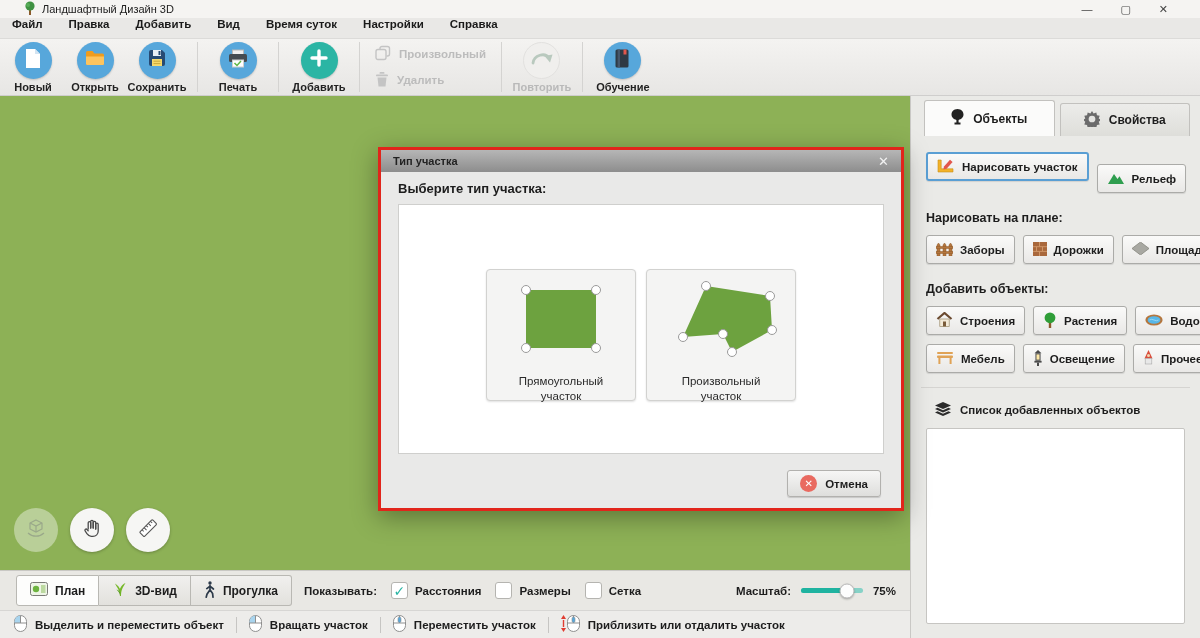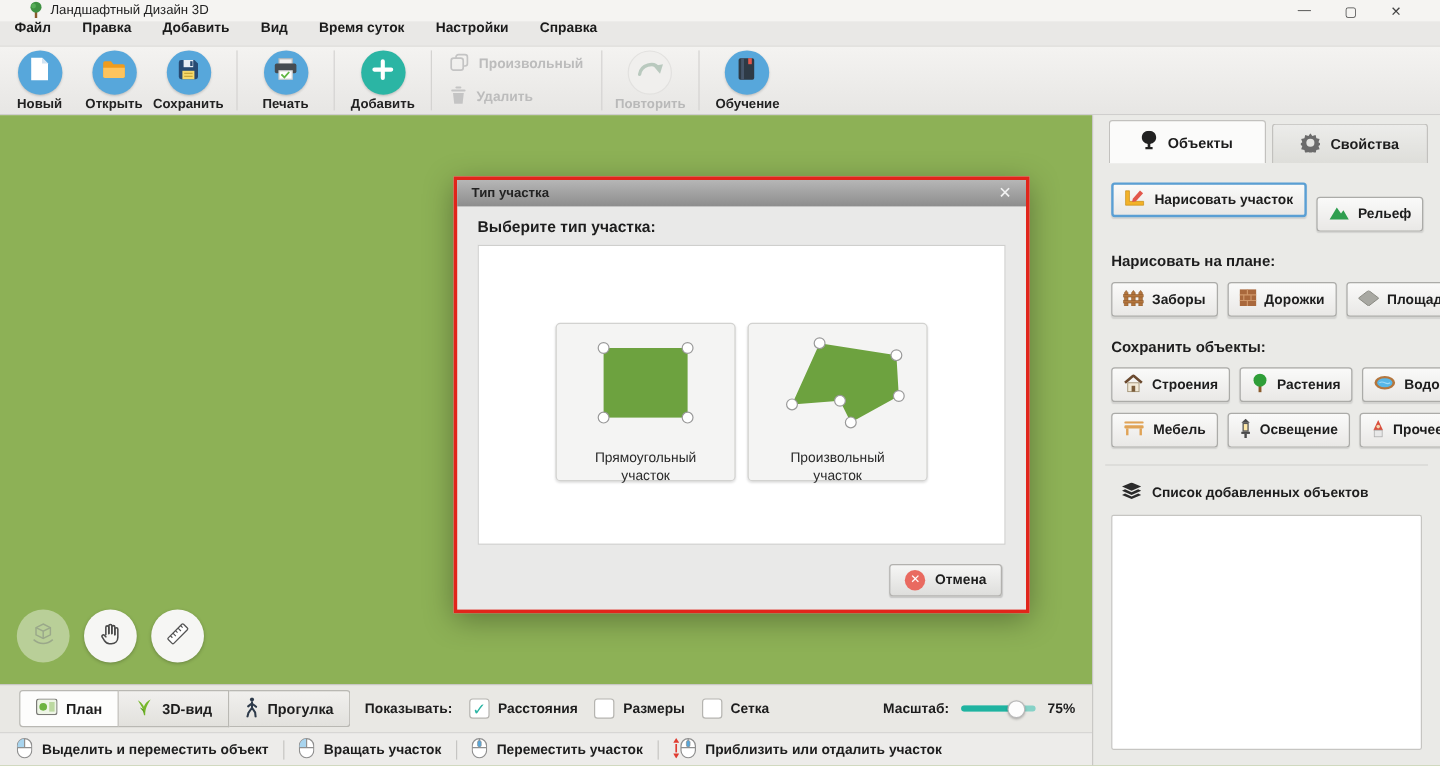--- a/index.html
+++ b/index.html
@@ -96,21 +96,21 @@
   .pbtn.flex1 { flex:1; }
   .pbtn.primary { border:2px solid #5a9fd4; }
   .plabel { margin:0 15px; font-size:12.5px; font-weight:700; }
   .psep { height:1px; background:#d5d4d1; margin:14px 10px 0 10px; }
   .listheader { display:flex; align-items:center; gap:9px; margin:14px 15px 0 24px;
     font-size:11.5px; font-weight:700; }
   .listbox { margin:10px 15px 0 15px; height:196px; background:#fff;
     border:1px solid #c6c5c2; border-radius:2px; }
 
   
-  .dialog { position:absolute; left:378px; top:147px; width:480px; height:364px;
+  .dialog { position:absolute; left:378px; top:147px; width:526px; height:364px;
     border:3px solid #e1251b; background:#e9e9e8; z-index:10;
     box-shadow:0 6px 24px rgba(0,0,0,.35); }
   .dlg-titlebar { height:22px; background:linear-gradient(#b6b6b6,#8d8d8d);
     display:flex; align-items:center; padding:0 12px; font-size:11px; font-weight:700;
     color:#222; }
   .dlg-close { margin-left:auto; color:#f2f2f2; font-size:13px; cursor:pointer; }
   .dlg-prompt { font-size:13px; font-weight:700; margin:9px 0 8px 17px; }
   .dlg-white { margin:0 17px; height:250px; background:#fff; border:1px solid #cfcfcd;
     display:flex; align-items:center; justify-content:center; gap:10px; }
   .optcard { width:150px; height:132px; background:#f4f4f3; border:1px solid #d2d2d0;
@@ -476,21 +476,21 @@
       <div class="pbtn flex1">
         <span>
           <svg width="17" height="13" viewBox="0 0 17 13">
               <path d="M8.5 0 L17 6.5 L8.5 13 L0 6.5 Z" fill="#a8a8a2" stroke="#87877f" stroke-width="0.8"></path>
             </svg>
         </span>
         <span>Площадки</span>
       </div>
     </div>
 
-    <div class="plabel" style="margin-top:18px;">Сохранить объекты:</div>
+    <div class="plabel" style="margin-top:18px;">Добавить объекты:</div>
 
     <div class="prow" style="margin-top:10px;">
       <div class="pbtn flex1">
         <span>
           <svg width="17" height="15" viewBox="0 0 17 15">
               <path d="M1.5 7 L8.5 1 L15.5 7" fill="none" stroke="#6b4a2f" stroke-width="2.2"></path>
               <rect x="3.8" y="7" width="9.4" height="7.4" fill="#f2ead8" stroke="#9a8a6a" stroke-width="0.7"></rect>
               <rect x="7" y="9.5" width="3" height="4.9" fill="#7a5c3a"></rect>
             </svg>
         </span>

